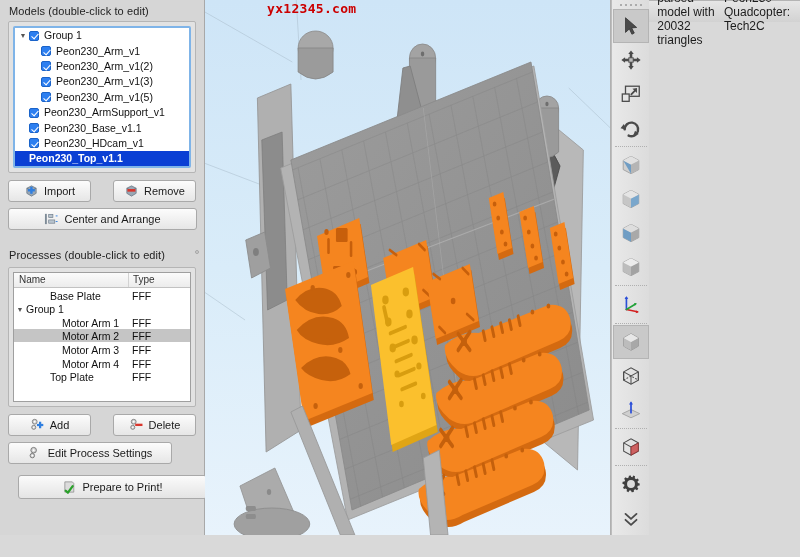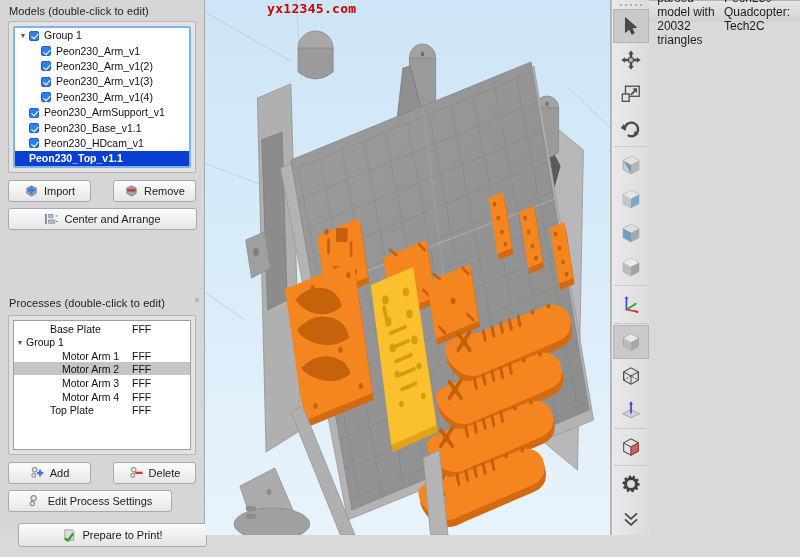--- a/index.html
+++ b/index.html
@@ -172,21 +172,21 @@
             <div class="tree-row">
               <span class="twisty"></span>
               <span class="indent-1"></span>
               <span class="cbx"></span>
               <span class="tree-label">Peon230_Arm_v1(3)</span>
             </div>
             <div class="tree-row">
               <span class="twisty"></span>
               <span class="indent-1"></span>
               <span class="cbx"></span>
-              <span class="tree-label">Peon230_Arm_v1(4)</span>
+              <span class="tree-label">Peon230_Arm_v1(5)</span>
             </div>
             <div class="tree-row">
               <span class="twisty"></span>
               <span class="cbx"></span>
               <span class="tree-label">Peon230_ArmSupport_v1</span>
             </div>
             <div class="tree-row">
               <span class="twisty"></span>
               <span class="cbx"></span>
               <span class="tree-label">Peon230_Base_v1.1</span>
@@ -234,27 +234,31 @@
             <rect x="5" y="2.5" width="4.5" height="3.5" fill="#b9c4ce" stroke="#6d7b88" stroke-width=".7"></rect>
             <rect x="5" y="8.5" width="6.5" height="3.5" fill="#b9c4ce" stroke="#6d7b88" stroke-width=".7"></rect>
             <path d="M12.5 4.2 h2 M12.5 10.2 h2" stroke="#2f7fe0" stroke-width="1"></path>
           </svg>
         </span>
         <span>Center and Arrange</span>
       </div>
 
       <div style="height:14px;"></div>
 
-      <div class="panel-title" style="position:relative;margin-top:48px;">
+      <div class="panel-title" style="position:relative;">
         <span>Processes (double-click to edit)</span>
         <span class="divider-dot" style="top:6px;"></span>
       </div>
 
       <div class="panel-box proc-box">
         <div class="proc-table">
+          <div class="proc-head">
+            <div class="c1">Name</div>
+            <div class="c2">Type</div>
+          </div>
           <div id="proc-rows">
               <div class="proc-row">
                 <div class="c1">
                   <span class="p-twisty"></span>
                   <span class="p-ind-1"></span>
                   <span>Base Plate</span>
                 </div>
                 <div class="c2">FFF</div>
               </div>
               <div class="proc-row">

